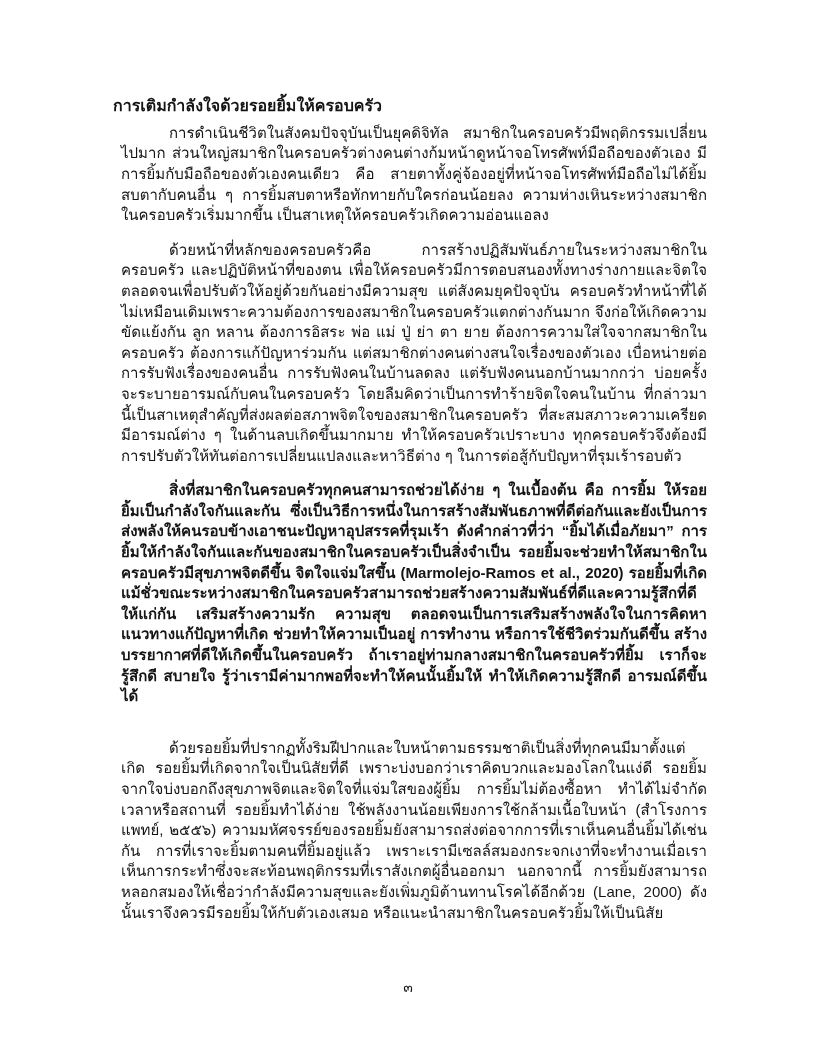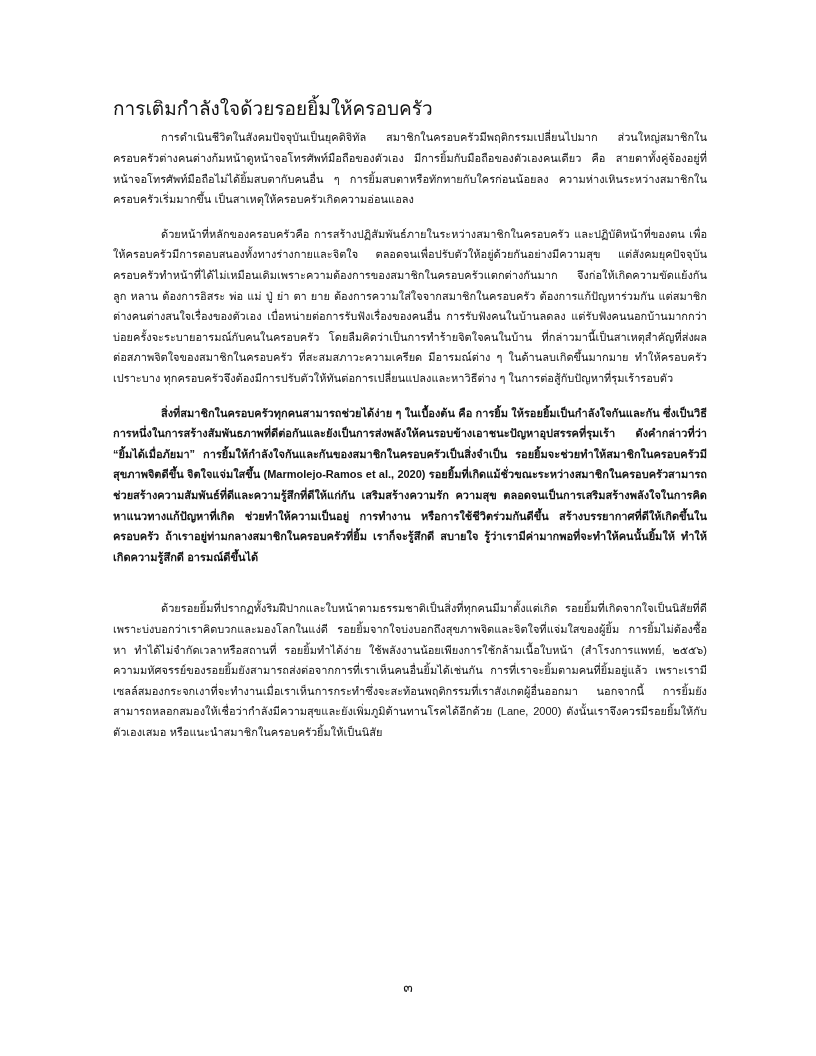--- a/index.html
+++ b/index.html
@@ -24,31 +24,31 @@
     background: #ffffff;
     box-sizing: border-box;
   }
   .content {
     position: absolute;
     left: 113px;
     top: 94px;
     width: 594px;
   }
   .doc-heading {
-    font-size: 19px;
-    font-weight: normal;
+    font-size: 16px;
+    font-weight: bold;
     line-height: 1.55;
     margin: 0 0 4px 0;
     letter-spacing: 0;
     text-align: left;
   }
   .para {
-    font-size: 11px;
+    font-size: 15px;
     line-height: 20.6px;
-    margin: 0 0 14px 0;
+    margin: 0 0 14px 8px;
     text-align: justify;
     text-justify: inter-word;
     text-indent: 48px;
     word-spacing: 0.2px;
     hyphens: none;
   }
   .para.tight {
     margin-bottom: 13px;
     font-weight: bold;
   }

